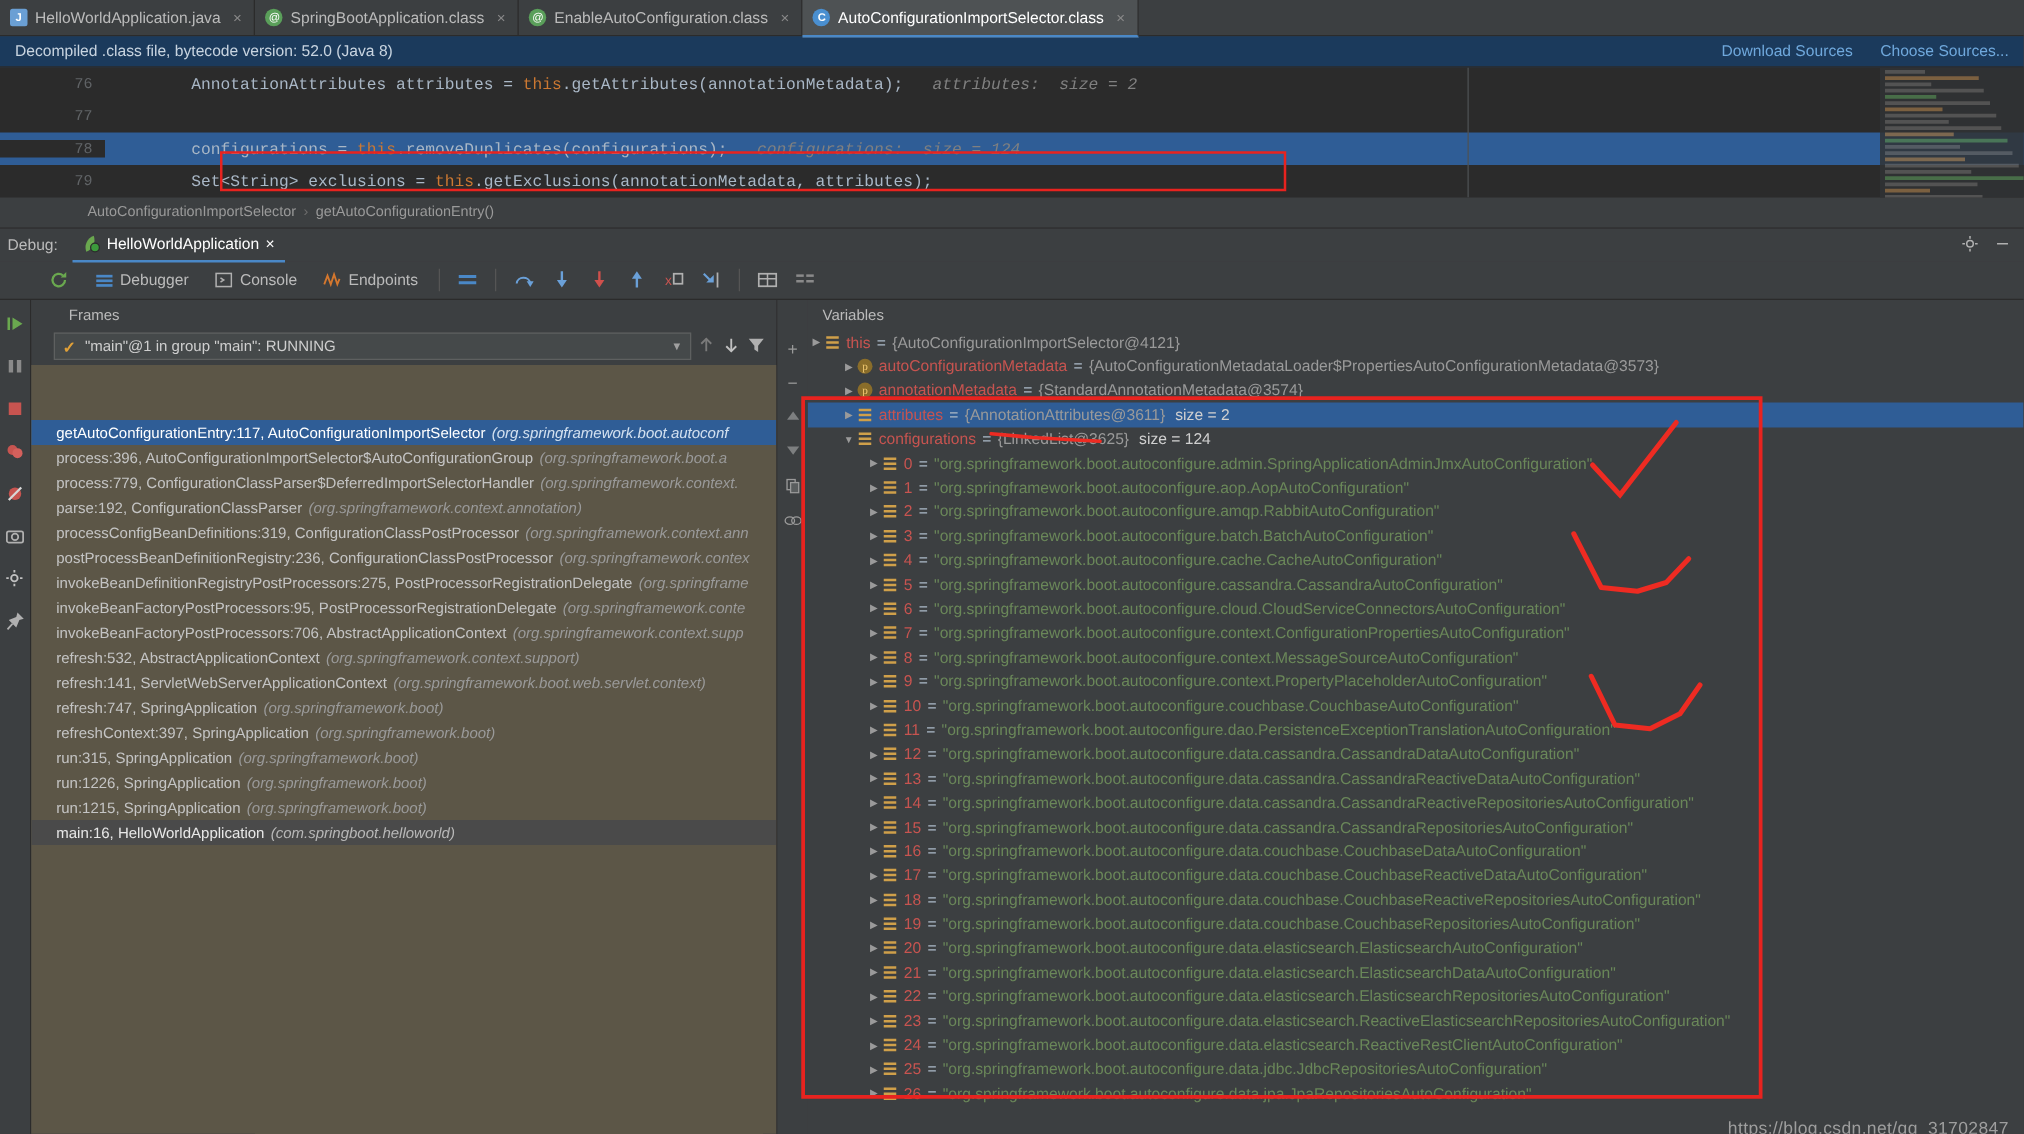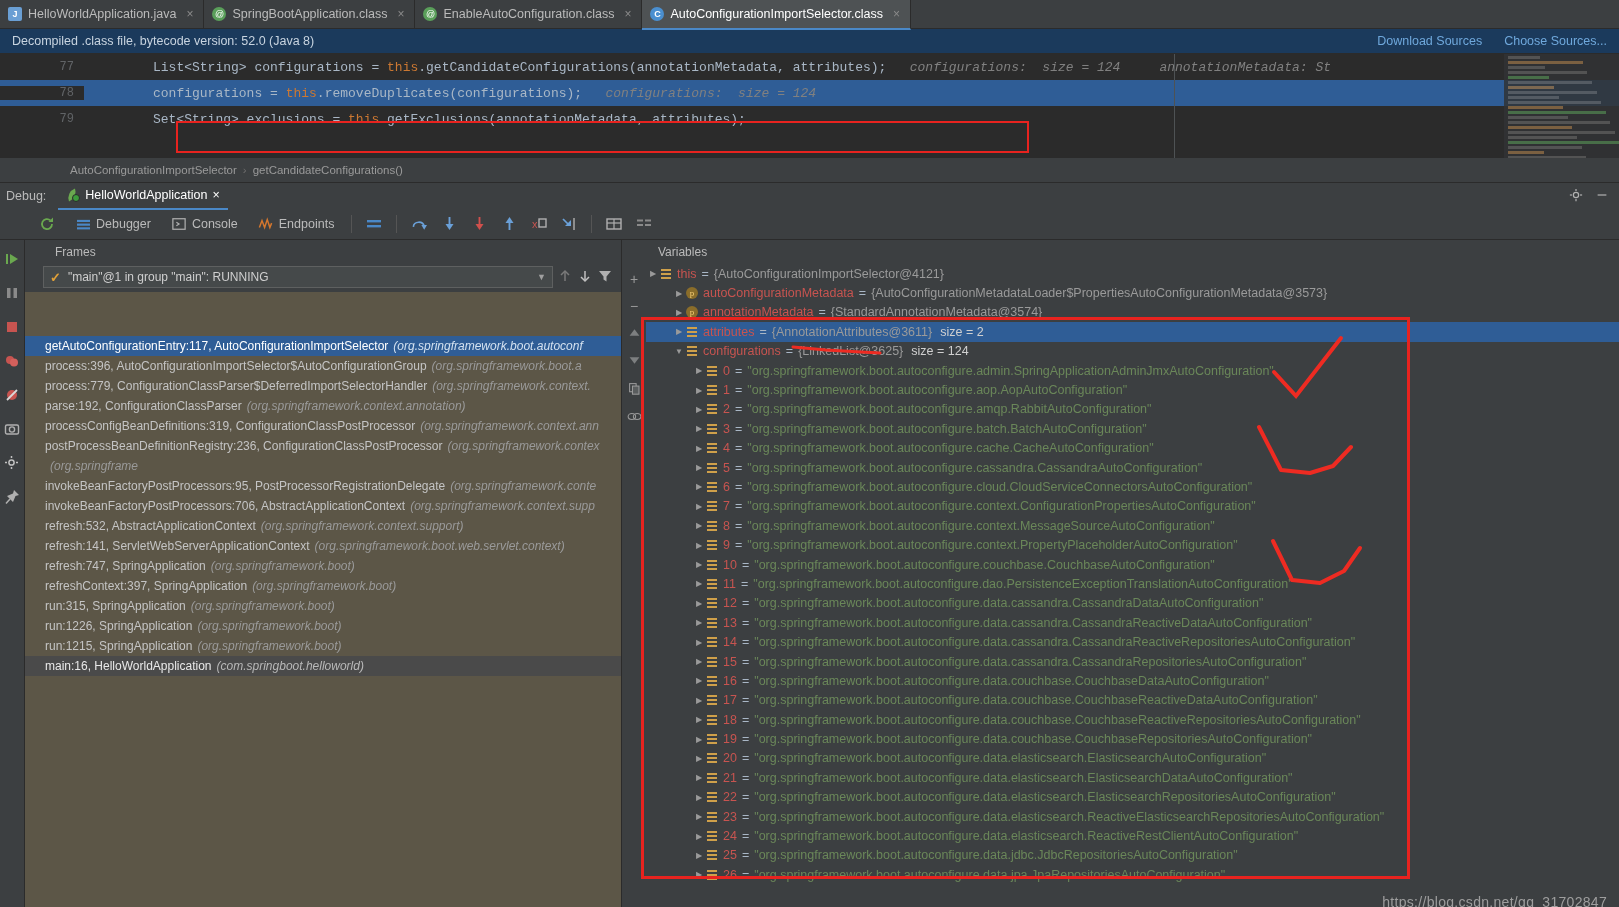--- a/index.html
+++ b/index.html
@@ -158,21 +158,22 @@
   <div class="notice">
     <span>Decompiled .class file, bytecode version: 52.0 (Java 8)</span>
     <span class="links">
       <a href="#">Download Sources</a>
       <a href="#">Choose Sources...</a>
     </span>
   </div>
 
   <div class="editor">
     <div id="codelines">
-        <div class="codeline"><div class="gutter">77</div><div class="markcol"></div><div class="code">List&lt;String&gt; configurations = <span class="kw">this</span>.getCandidateConfigurations(annotationMetadata, attributes);   <span class="cmt">configurations:  size = 124     annotationMetadata: St</span></div></div>
+        <div class="codeline"><div class="gutter">76</div><div class="markcol"></div><div class="code">AnnotationAttributes attributes = <span class="kw">this</span>.getAttributes(annotationMetadata);   <span class="cmt">attributes:  size = 2</span></div></div>
+        <div class="codeline"><div class="gutter">77</div><div class="markcol"></div></div>
         <div class="codeline hl"><div class="gutter">78</div><div class="markcol"></div><div class="code">configurations = <span class="kw">this</span>.removeDuplicates(configurations);   <span class="cmt">configurations:  size = 124</span></div></div>
         <div class="codeline"><div class="gutter">79</div><div class="markcol"></div><div class="code">Set&lt;String&gt; exclusions = <span class="kw">this</span>.getExclusions(annotationMetadata, attributes);</div></div>
       </div>
     <div class="sep"></div>
     <div class="minimap" id="minimap">
         <div class="ml" style="width: 28%;"></div>
         <div class="ml o" style="width: 65%;"></div>
         <div class="ml" style="width: 32%;"></div>
         <div class="ml" style="width: 69%;"></div>
         <div class="ml g" style="width: 36%;"></div>
@@ -192,21 +193,21 @@
         <div class="ml" style="width: 64%;"></div>
         <div class="ml o" style="width: 31%;"></div>
         <div class="ml" style="width: 68%;"></div>
       </div>
     <div class="redbox-code"></div>
   </div>
 
   <div class="breadcrumb">
     <span>AutoConfigurationImportSelector</span>
     <span class="chev">›</span>
-    <span>getCandidateConfigurations()</span>
+    <span>getAutoConfigurationEntry()</span>
   </div>
 
   <div class="debughdr">
     <span>Debug:</span>
     <span class="runtab">
       <span class="leaficon"></span>
       <span>HelloWorldApplication</span>
       <span class="close">×</span>
     </span>
     <span class="right">
@@ -448,20 +449,21 @@
           </div>
           <div class="framerow">
             <span>processConfigBeanDefinitions:319, ConfigurationClassPostProcessor</span>
             <span class="pkg">(org.springframework.context.ann</span>
           </div>
           <div class="framerow">
             <span>postProcessBeanDefinitionRegistry:236, ConfigurationClassPostProcessor</span>
             <span class="pkg">(org.springframework.contex</span>
           </div>
           <div class="framerow">
+            <span>invokeBeanDefinitionRegistryPostProcessors:275, PostProcessorRegistrationDelegate</span>
             <span class="pkg">(org.springframe</span>
           </div>
           <div class="framerow">
             <span>invokeBeanFactoryPostProcessors:95, PostProcessorRegistrationDelegate</span>
             <span class="pkg">(org.springframework.conte</span>
           </div>
           <div class="framerow">
             <span>invokeBeanFactoryPostProcessors:706, AbstractApplicationContext</span>
             <span class="pkg">(org.springframework.context.supp</span>
           </div>

